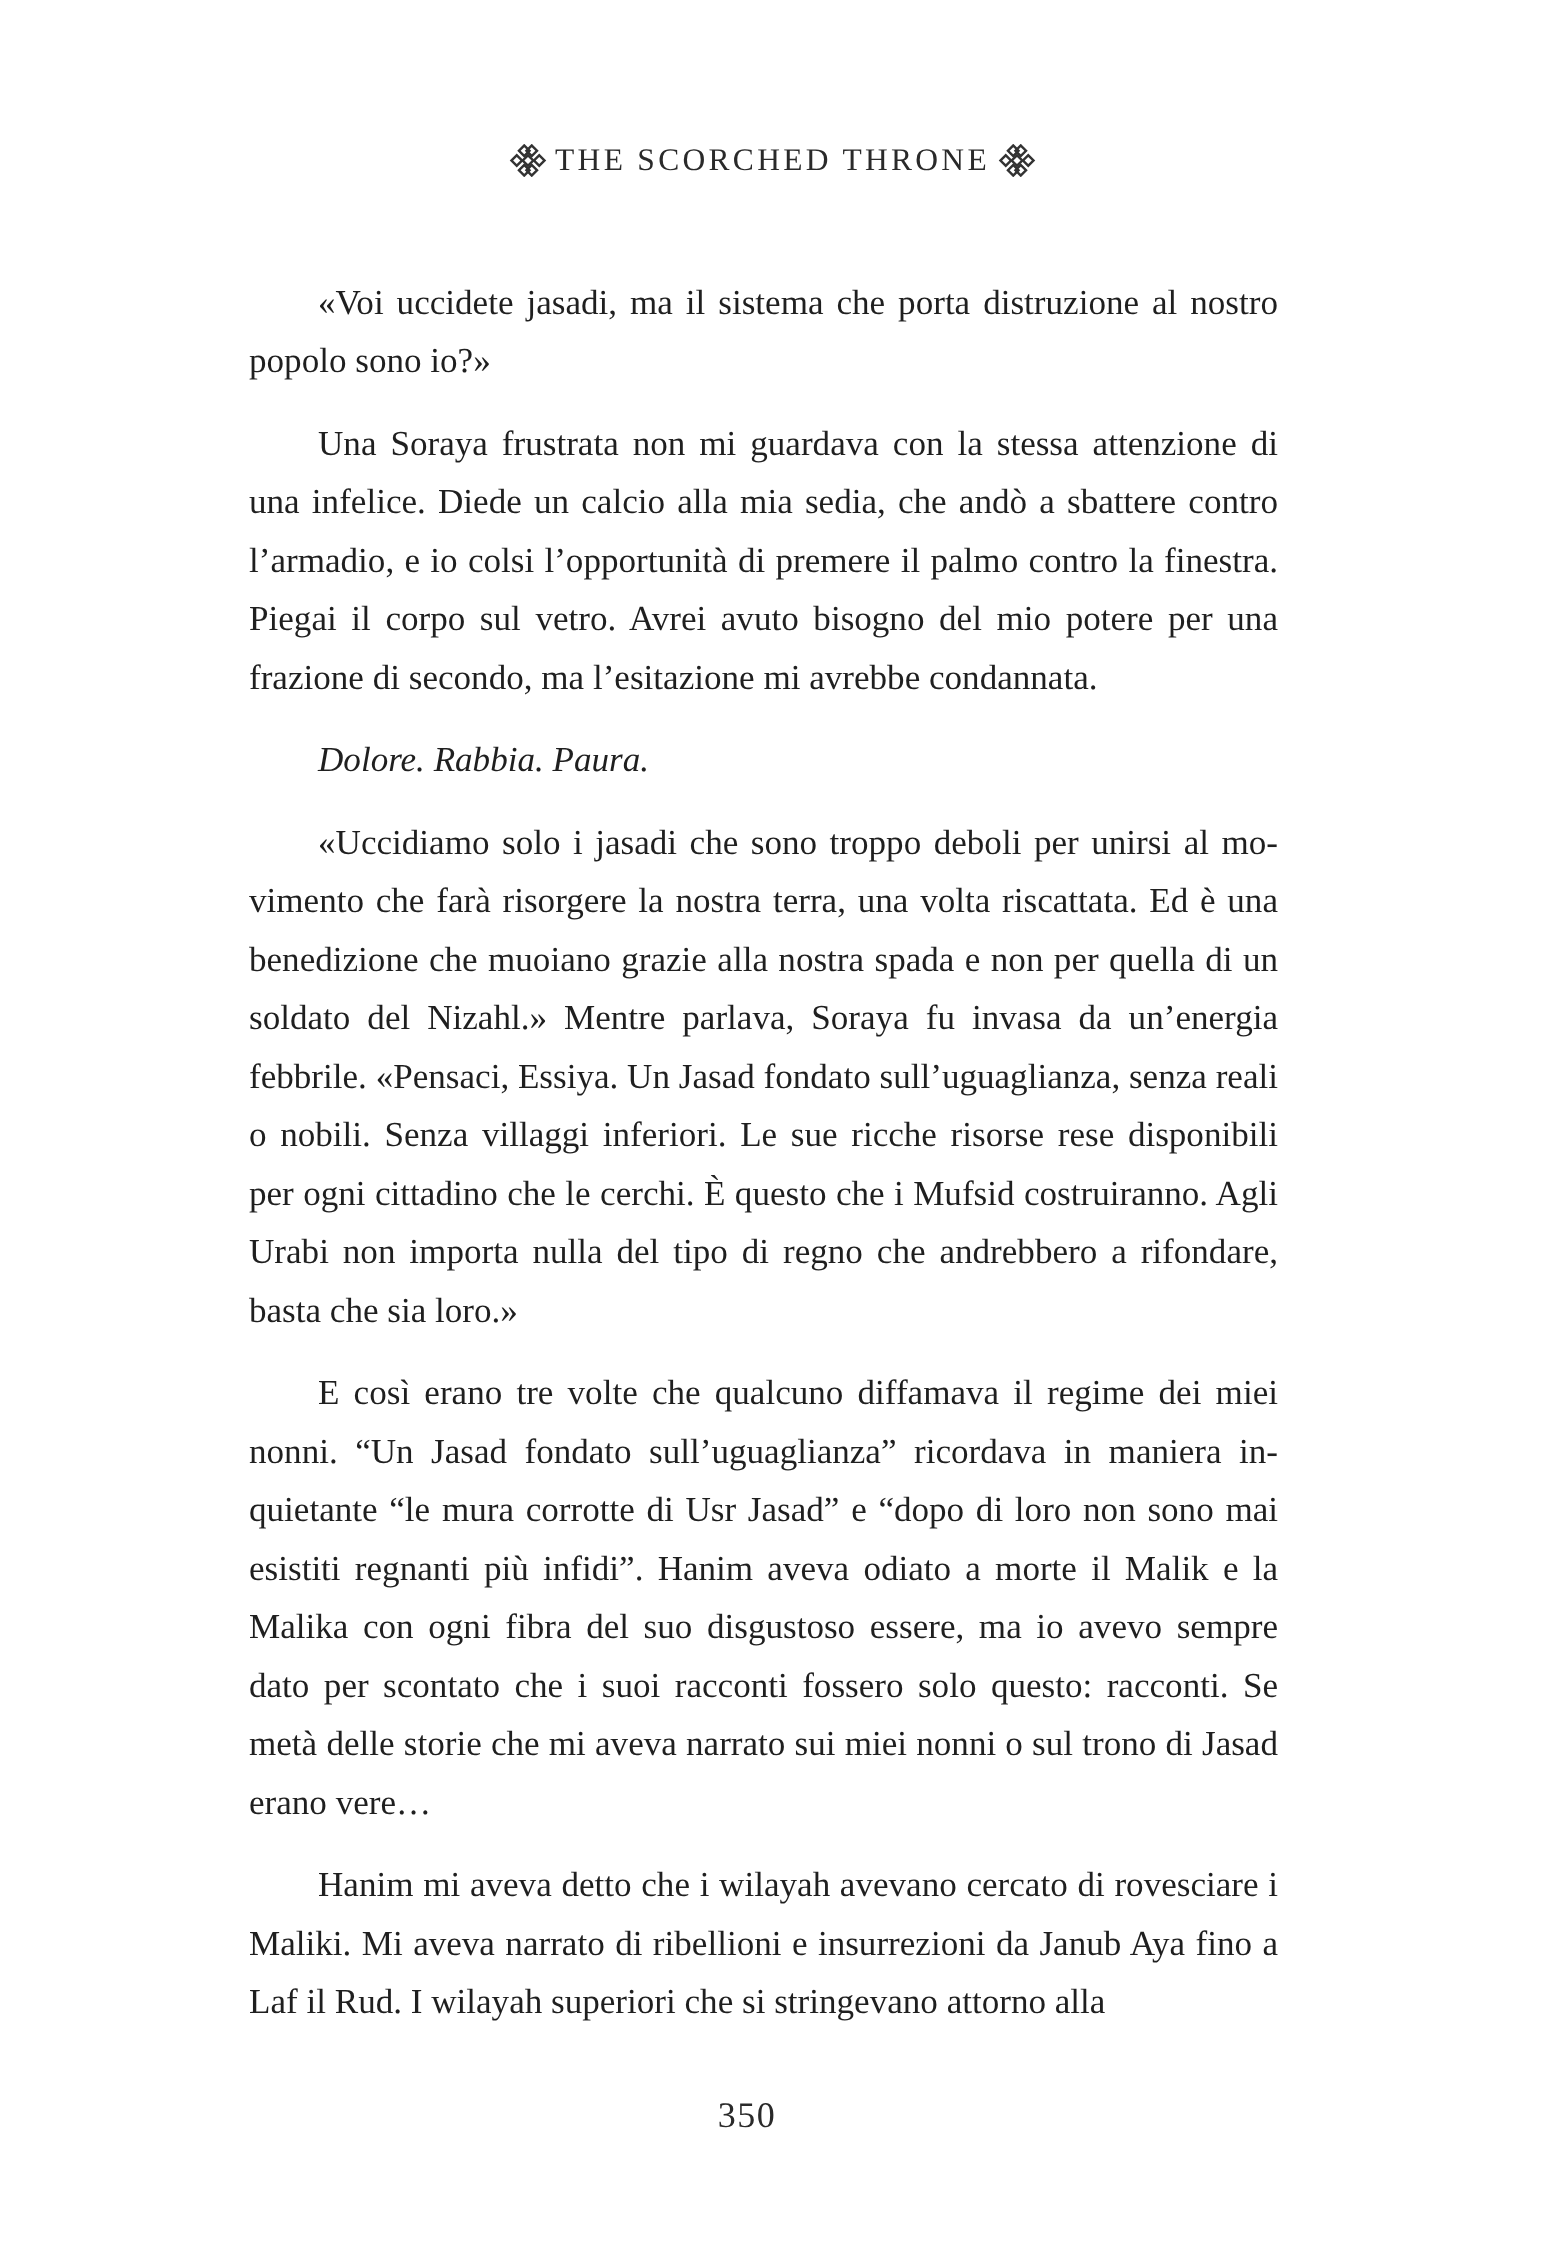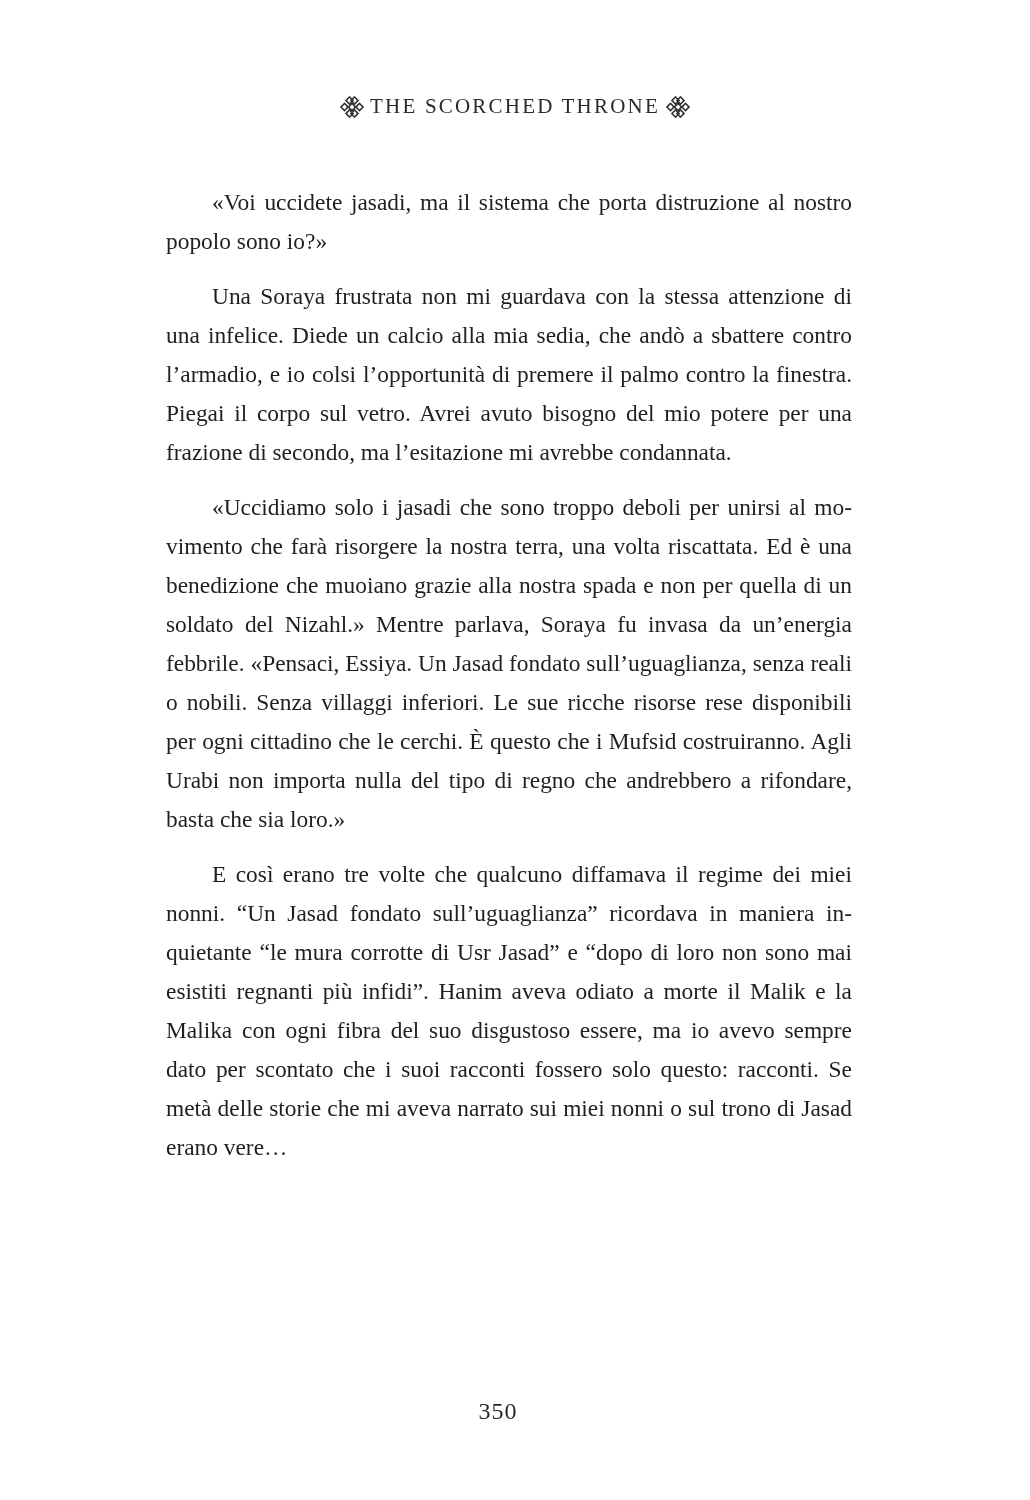--- a/index.html
+++ b/index.html
@@ -93,17 +93,19 @@
         <rect x="9" y="15" width="5" height="5" transform="rotate(45 11.5 17.5)"></rect>
         <rect x="14" y="15" width="5" height="5" transform="rotate(45 16.5 17.5)"></rect>
       </g>
     </svg>
   </span>
 </header>
 
 <main class="text-block">
   <p>«Voi uccidete jasadi, ma il sistema che porta distruzione al nostro popolo sono io?»</p>
   <p>Una Soraya frustrata non mi guardava con la stessa attenzione di una infelice. Diede un calcio alla mia sedia, che andò a sbattere contro l’armadio, e io colsi l’opportunità di premere il palmo contro la finestra. Piegai il corpo sul vetro. Avrei avuto bisogno del mio potere per una frazione di secondo, ma l’esitazione mi avrebbe condannata.</p>
+  <p class="italic">Dolore. Rabbia. Paura.</p>
   <p>«Uccidiamo solo i jasadi che sono troppo deboli per unirsi al mo­vimento che farà risorgere la nostra terra, una volta riscattata. Ed è una benedizione che muoiano grazie alla nostra spada e non per quella di un soldato del Nizahl.» Mentre parlava, Soraya fu invasa da un’e­nergia febbrile. «Pensaci, Essiya. Un Jasad fondato sull’uguaglianza, senza reali o nobili. Senza villaggi inferiori. Le sue ricche risorse rese disponibili per ogni cittadino che le cerchi. È questo che i Mufsid costruiranno. Agli Urabi non importa nulla del tipo di regno che an­drebbero a rifondare, basta che sia loro.»</p>
   <p>E così erano tre volte che qualcuno diffamava il regime dei miei nonni. “Un Jasad fondato sull’uguaglianza” ricordava in maniera in­quietante “le mura corrotte di Usr Jasad” e “dopo di loro non sono mai esistiti regnanti più infidi”. Hanim aveva odiato a morte il Malik e la Malika con ogni fibra del suo disgustoso essere, ma io avevo sempre dato per scontato che i suoi racconti fossero solo questo: racconti. Se metà delle storie che mi aveva narrato sui miei nonni o sul trono di Jasad erano vere…</p>
+  <p class="gap">Hanim mi aveva detto che i wilayah avevano cercato di rovesciare i Maliki. Mi aveva narrato di ribellioni e insurrezioni da Janub Aya fino a Laf il Rud. I wilayah superiori che si stringevano attorno alla</p>
 </main>
 
 <footer class="folio">350</footer>
 
 </body></html>

